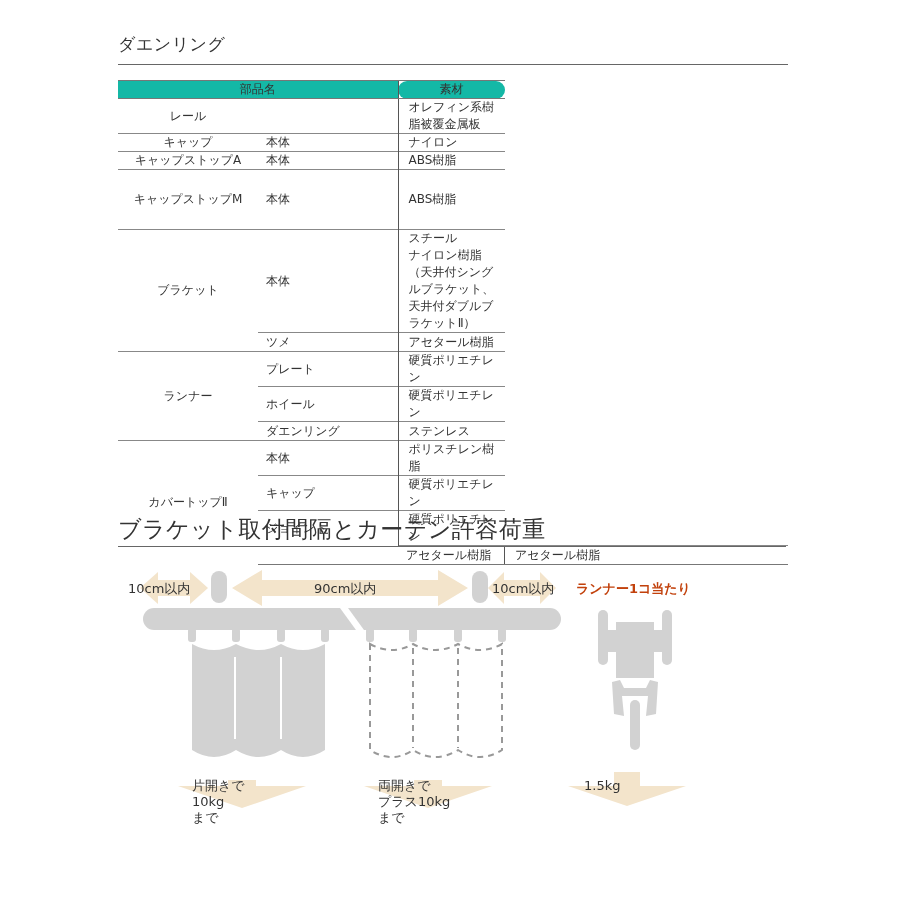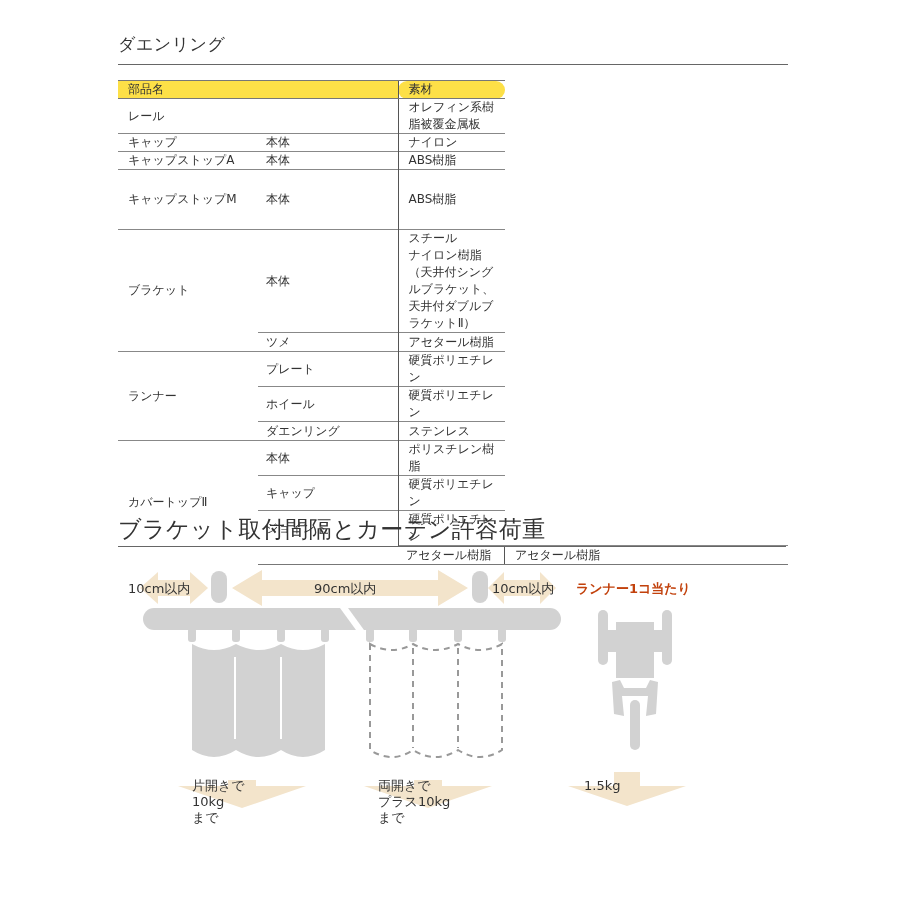--- a/index.html
+++ b/index.html
@@ -1,22 +1,22 @@
 <!DOCTYPE html>
 <html><head>
 <meta charset="utf-8">
 <style>
   html,body{margin:0;padding:0;background:#fff;}
   body{width:900px;height:900px;position:relative;font-family:"DejaVu Sans","Liberation Sans",sans-serif;color:#333;overflow:hidden;}
   .h1{position:absolute;left:118px;top:33px;font-size:17px;color:#333;letter-spacing:0.5px;}
   .rule1{position:absolute;left:118px;top:64px;width:670px;height:0;border-top:1.5px solid #666;}
   table.spec{position:absolute;left:118px;top:80px;width:670px;border-collapse:collapse;font-size:12px;color:#333;}
   table.spec td{padding:0 10px;vertical-align:middle;line-height:17px;}
-  table.spec thead td{background:#fde047;text-align:left;height:17px;border-top:1.5px solid #777;border-bottom:1.5px solid #777;}
-  table.spec .c1{width:120px;}
+  table.spec thead td{background:#14b8a6;text-align:center;height:17px;border-top:1.5px solid #777;border-bottom:1.5px solid #777;}
+  table.spec .c1{width:120px;text-align:center;}
   table.spec .c2{width:88px;padding-left:8px;margin-top:24px;}
   table.spec .c3{border-left:1.5px solid #555;border-radius:9px;}
   table.spec tr.g td{border-top:1.5px solid #888;}
   table.spec tr.s td.c2,table.spec tr.s td.c3{border-top:1.5px solid #888;}
   table.spec tr.last td{border-bottom:1.5px solid #777;}
   .h2{position:absolute;left:118px;top:514px;font-size:23px;color:#333;letter-spacing:0.5px;}
   .rule2{position:absolute;left:118px;top:546px;width:668px;border-top:1.5px solid #666;}
   .lbl{position:absolute;font-size:13px;color:#333;white-space:nowrap;}
   .lbl.gray{color:#c2410c;font-weight:bold;}
   .ctext{position:absolute;font-size:13px;color:#333;text-align:left;line-height:16px;}

